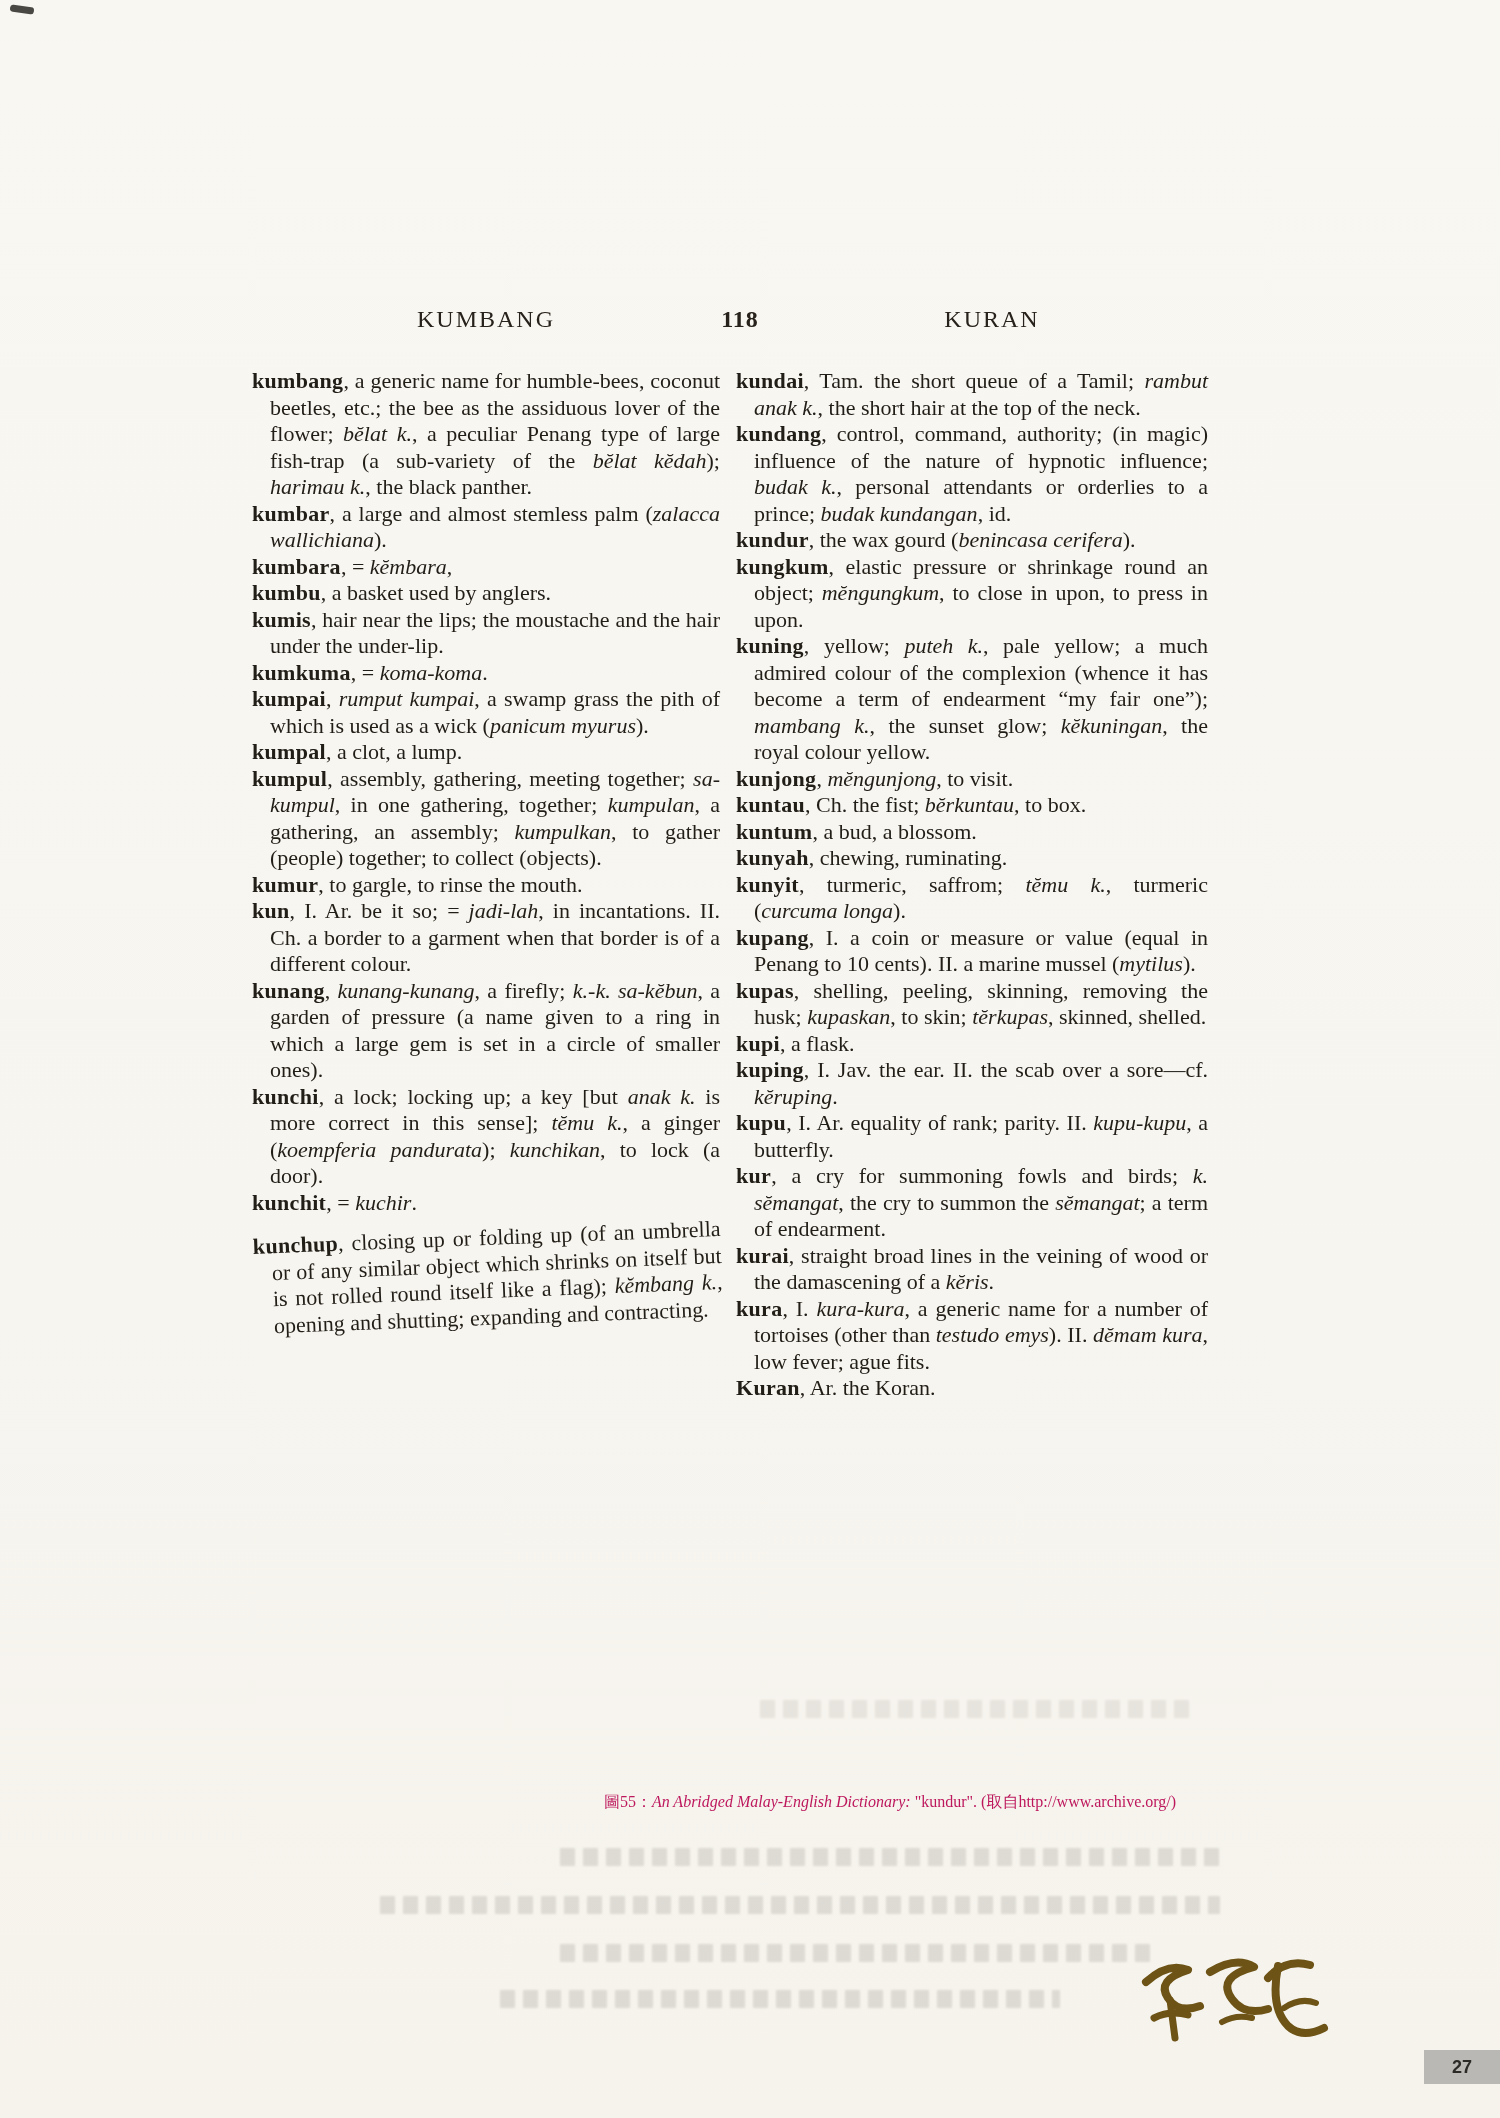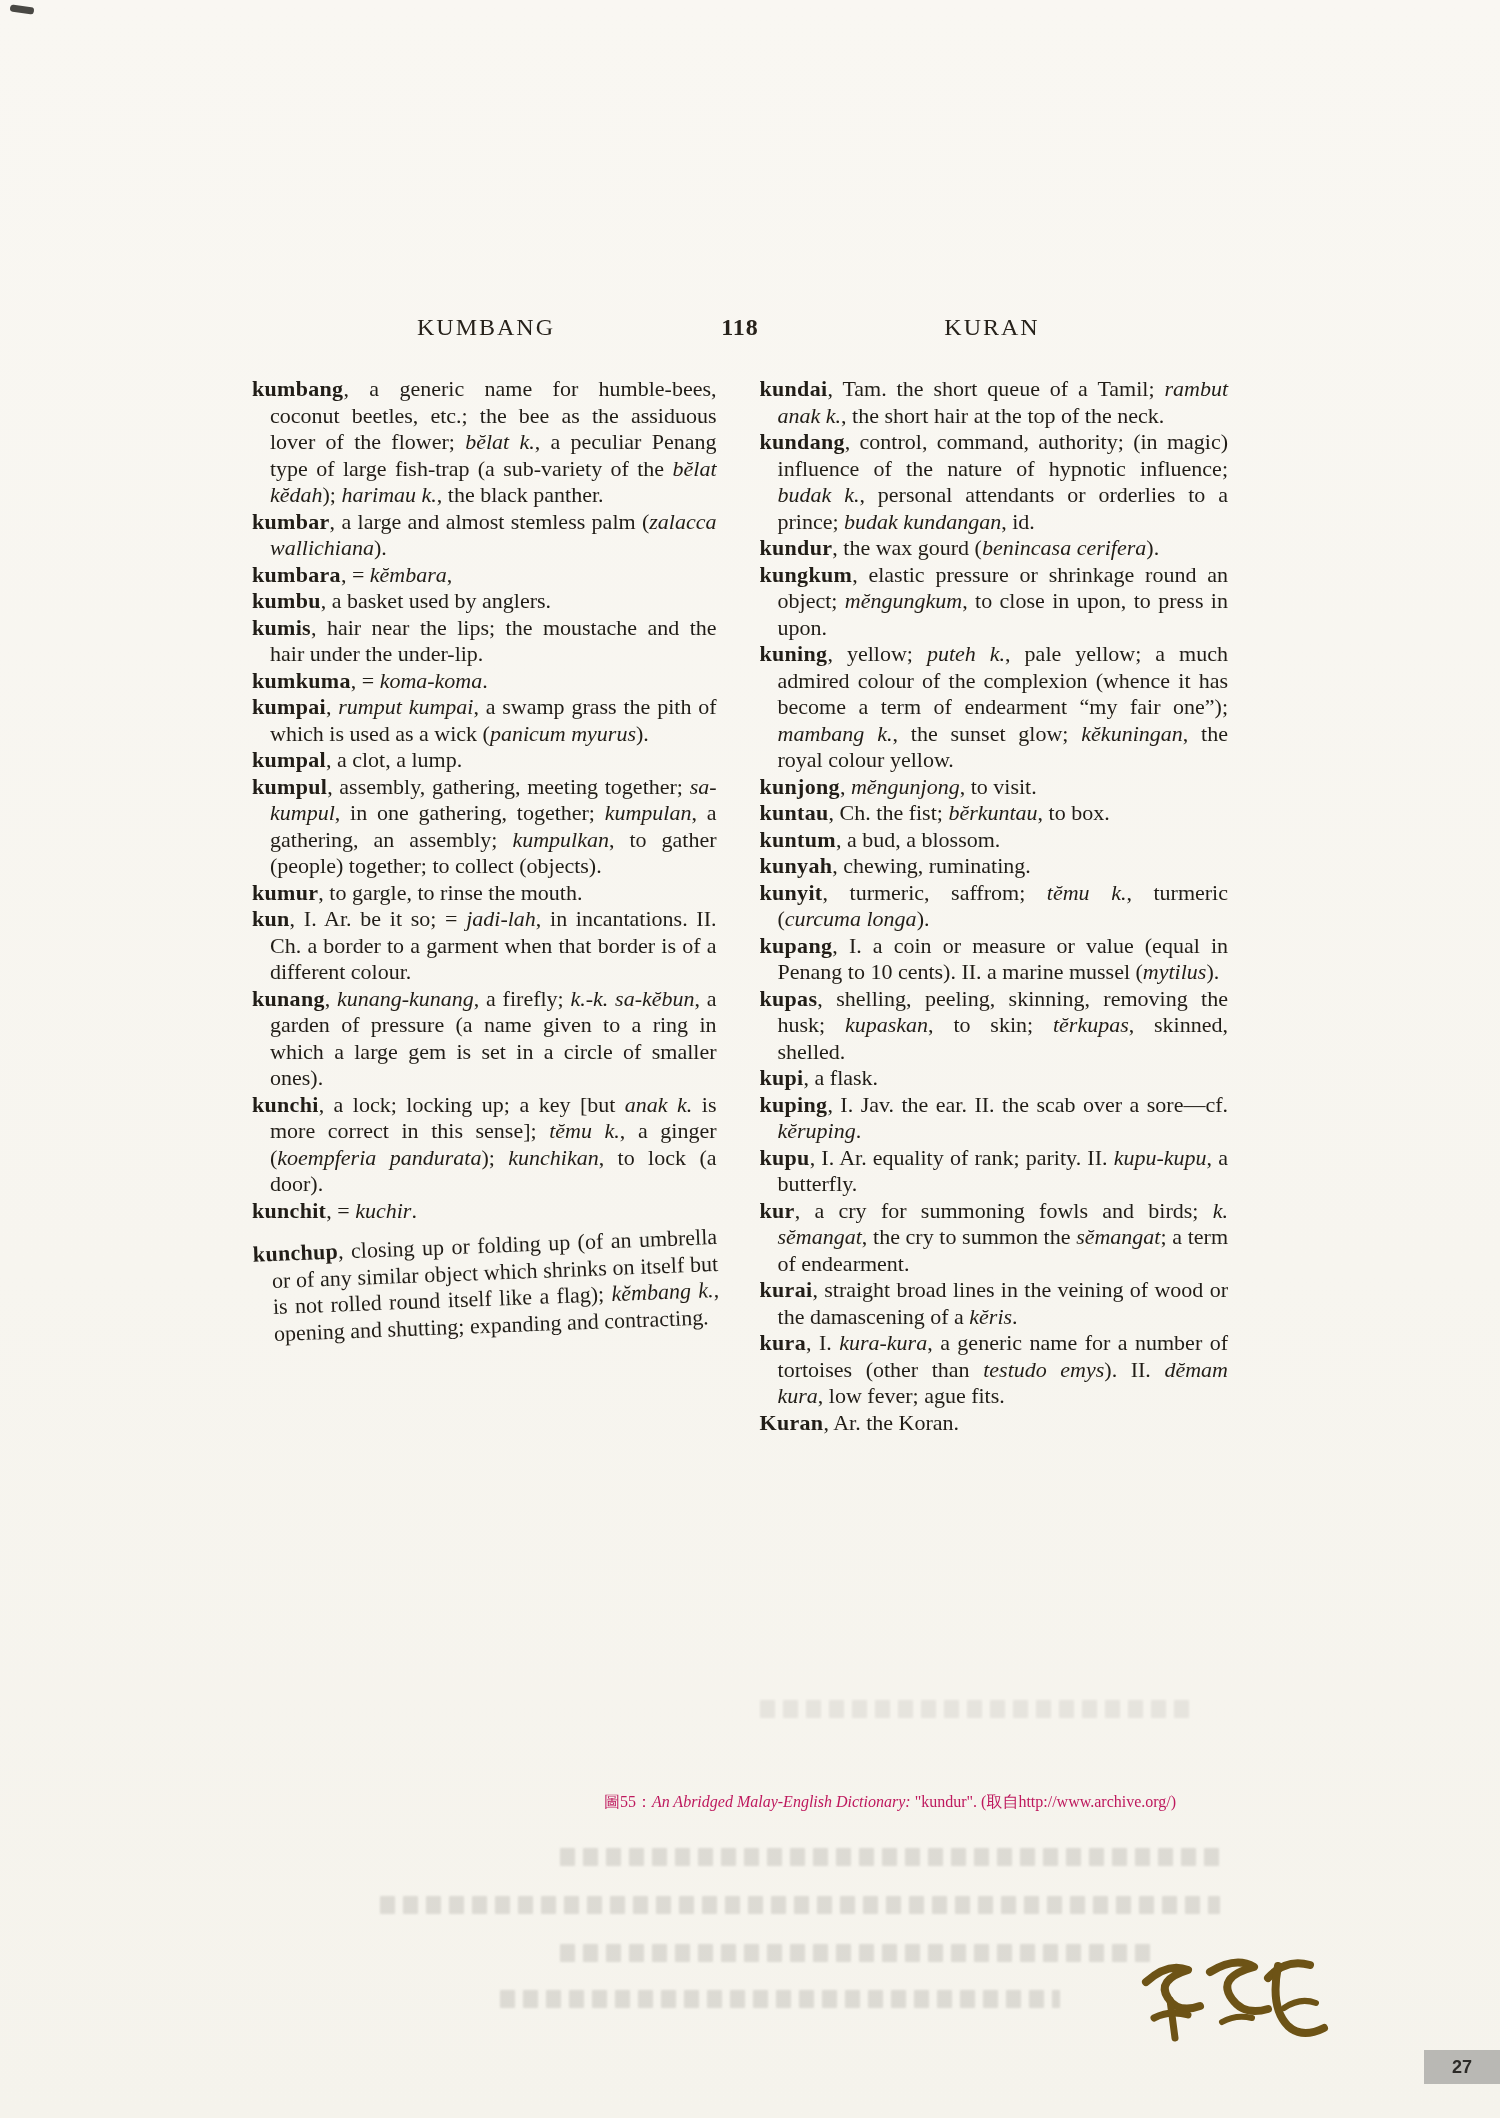--- a/index.html
+++ b/index.html
@@ -7,27 +7,27 @@
     width:1500px;height:2118px;position:relative;overflow:hidden;
     background:linear-gradient(180deg,#f9f7f2 0%,#f7f5ef 60%,#f5f3ec 100%);
     font-family:"Liberation Serif", serif;
     color:#24201a;
   }
   .corner-speck{
     position:absolute;left:10px;top:6px;width:24px;height:7px;
     background:#1d1b18;border-radius:3px;transform:rotate(8deg);opacity:.8;
   }
   
-  .dict{position:absolute;left:252px;top:306px;width:976px;z-index:2;margin-top:8px;}
+  .dict{position:absolute;left:252px;top:306px;width:976px;z-index:2;}
   .dict-header{position:relative;height:44px;font-size:24px;letter-spacing:2px;color:#27221b;}
   .dict-header .hd{position:absolute;top:0;text-align:center;}
   .hd-left{left:0;width:468px;}
   .hd-center{left:0;width:976px;font-weight:bold;letter-spacing:1px;}
   .hd-right{left:504px;width:472px;}
-  .columns{display:flex;gap:43px;margin-top:18px;}
+  .columns{display:flex;gap:16px;margin-top:18px;}
   .col{font-size:22px;line-height:26.5px;text-align:justify;color:#211d17;}
   .col-left{width:468px;}
   .col-right{width:472px;}
   p.entry{margin:0;padding-left:18px;text-indent:-18px;}
   p.entry .head{font-weight:bold;letter-spacing:.3px;}
   p.entry em{font-style:italic;}
   p.entry.tilt{transform:rotate(-2.2deg);transform-origin:100% 0;}
   
   .caption{
     position:absolute;left:385px;top:1792px;width:1010px;z-index:2;

